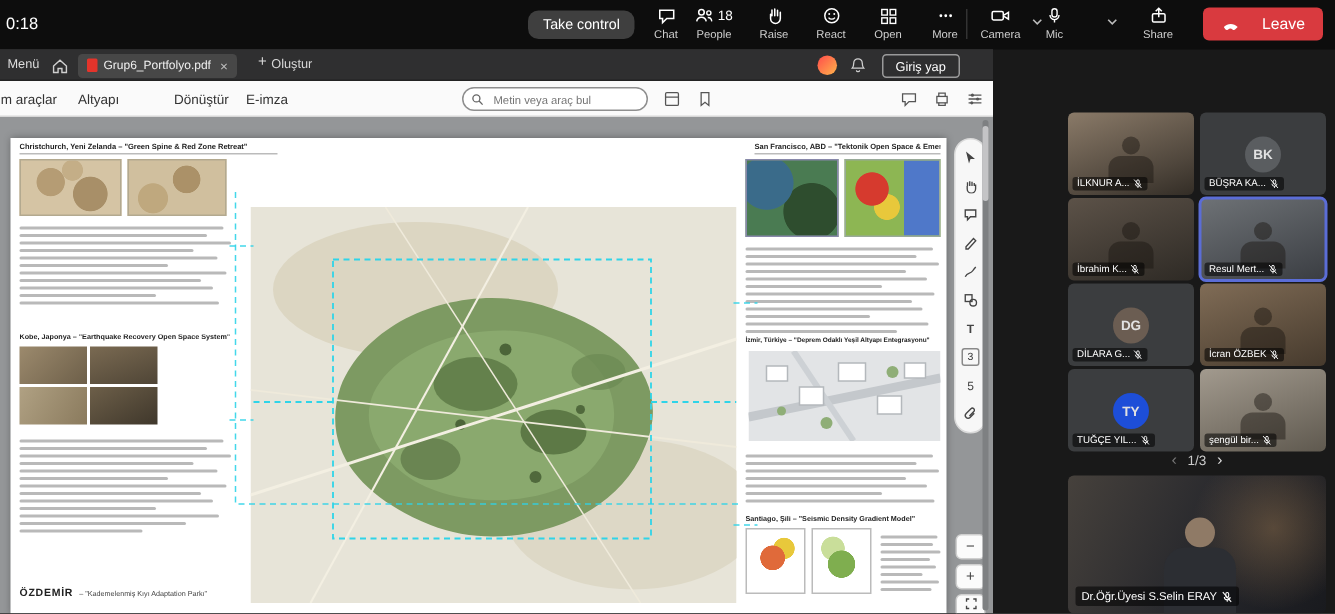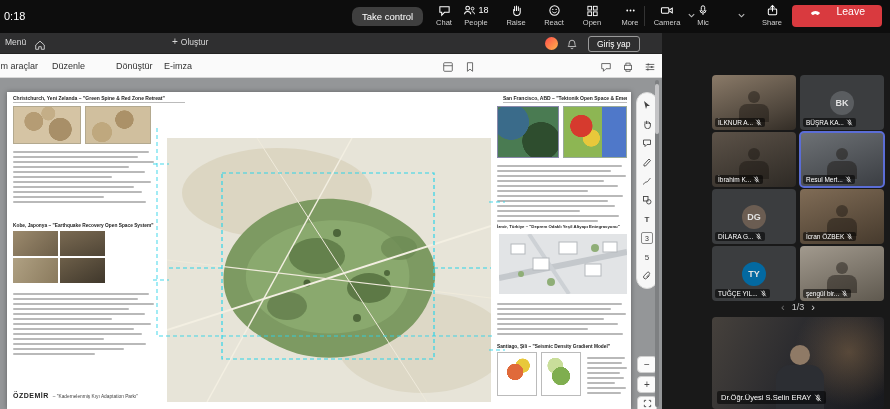--- a/index.html
+++ b/index.html
@@ -9,21 +9,21 @@
 
   
   .topbar{position:absolute;left:0;top:0;width:890px;height:33px;background:#0d0d0d;z-index:40;}
   .timer{position:absolute;left:4px;top:10px;color:#fff;font-size:11px;}
   .takectl{position:absolute;left:352px;top:7px;background:#3f3f3f;color:#fff;border:none;border-radius:7px;font-size:9.5px;padding:4px 10px;cursor:pointer;}
   .tbi{position:absolute;top:3px;width:40px;text-align:center;color:#e6e6e6;cursor:pointer;}
   .tbi .ic{height:14px;display:flex;align-items:center;justify-content:center;gap:2px;}
   .tbi .lb{font-size:7.5px;margin-top:1px;color:#cfcfcf;}
   .cnt{font-size:9px;color:#fff;}
   .chev{position:absolute;top:6px;width:10px;height:12px;cursor:pointer;}
-  .leave{position:absolute;right:8px;top:5px;height:22px;background:#d93a3f;color:#fff;border:none;border-radius:4px;font-size:10.5px;padding:0 17px;display:flex;align-items:flex-start;gap:14px;cursor:pointer;}
+  .leave{position:absolute;right:8px;top:5px;height:22px;background:#d93a3f;color:#fff;border:none;border-radius:4px;font-size:10.5px;padding:0 12px;display:flex;align-items:center;gap:14px;cursor:pointer;}
   .vdiv{position:absolute;left:644px;top:6px;width:1px;height:20px;background:#333;}
 
   
   .pdfwin{position:absolute;left:0;top:33px;width:662px;height:376px;background:#8f9193;overflow:hidden;}
   .tabbar{position:absolute;left:0;top:0;width:662px;height:21px;background:#2f2f30;border-bottom:1px solid #232323;}
   .menu{position:absolute;left:-10px;top:3px;display:flex;align-items:center;gap:4px;color:#dedede;font-size:8.5px;cursor:pointer;}
   .homeic{position:absolute;left:34px;top:4px;cursor:pointer;}
   .ftab{position:absolute;left:52px;top:2.5px;height:16px;background:#474747;border-radius:3px;display:flex;align-items:center;gap:4px;padding:0 6px;color:#f0f0f0;font-size:8px;cursor:pointer;}
   .pdfdot{width:7px;height:9px;background:#e4342b;border-radius:1px;}
   .tabx{color:#bdbdbd;font-size:9px;margin-left:2px;}
@@ -219,38 +219,50 @@
         <svg width="11" height="11" viewBox="0 0 12 12">
             <path d="M2 3h8M2 6h8M2 9h8" stroke="#ddd" stroke-width="1.2"></path>
           </svg>
         <span>Menü</span>
       </div>
       <div class="homeic">
         <svg width="12" height="12" viewBox="0 0 14 14">
             <path d="M2 7l5-4.5L12 7v5H8.5V9h-3v3H2z" fill="none" stroke="#cfcfcf" stroke-width="1.1"></path>
           </svg>
       </div>
+      <div class="ftab">
+        <span class="pdfdot"></span>
+        <span>Grup6_Portfolyo.pdf</span>
+        <span class="tabx">×</span>
+      </div>
       <div class="create">
         <span class="plus">+</span>
         <span>Oluştur</span>
       </div>
       <div class="aidot"></div>
       <div class="bell">
         <svg width="12" height="13" viewBox="0 0 14 14">
             <path d="M7 2a3.3 3.3 0 0 0-3.3 3.3c0 2.7-.9 3.6-1.2 4h9c-.3-.4-1.2-1.3-1.2-4A3.3 3.3 0 0 0 7 2zM5.8 10.8a1.2 1.2 0 0 0 2.4 0" fill="none" stroke="#cfcfcf" stroke-width="1"></path>
           </svg>
       </div>
       <button class="signin">Giriş yap</button>
     </div>
 
     <div class="tools">
       <span class="tlbl" style="left:-10px">Tüm araçlar</span>
-      <span class="tlbl" style="left:52px">Düzenle</span>
+      <span class="tlbl" style="left:52px">Altyapı</span>
       <span class="tlbl" style="left:116px">Dönüştür</span>
       <span class="tlbl" style="left:164px">E-imza</span>
+      <div class="search">
+        <svg width="9" height="9" viewBox="0 0 10 10">
+            <circle cx="4" cy="4" r="2.6" fill="none" stroke="#666" stroke-width="1"></circle>
+            <path d="M6 6l2.6 2.6" stroke="#666" stroke-width="1"></path>
+          </svg>
+        <input placeholder="Metin veya araç bul" style="">
+      </div>
       <span class="tico" style="left:442px"><svg width="12" height="12" viewBox="0 0 14 14">
             <rect x="2" y="2" width="10" height="10" rx="1" fill="none" stroke="#555"></rect>
             <path d="M2 5.5h10" stroke="#555"></path>
           </svg></span>
       <span class="tico" style="left:464px"><svg width="12" height="12" viewBox="0 0 14 14">
             <path d="M4 2h6v10L7 9.5 4 12z" fill="none" stroke="#555"></path>
           </svg></span>
       <span class="tico" style="left:600px"><svg width="12" height="12" viewBox="0 0 14 14">
             <path d="M2 3h10v6H7l-3 3V9H2z" fill="none" stroke="#555"></path>
           </svg></span>
@@ -530,21 +542,21 @@
         <span>İcran ÖZBEK</span>
         <svg width="7" height="7" viewBox="0 0 10 10">
           <rect x="4" y="1.3" width="2.4" height="4" rx="1.2" fill="none" stroke="#fff" stroke-width=".9"></rect>
           <path d="M2.8 5a2.4 2.4 0 0 0 4.8 0M5.2 7.4V9" fill="none" stroke="#fff" stroke-width=".9"></path>
           <path d="M1.5 1l7 8" stroke="#fff" stroke-width=".9"></path>
         </svg>
       </div>
   </div>
 
   <div class="tile init" style="left:712px;top:246px">
-    <div class="avatar" style="background:#0369a1">
+    <div class="avatar" style="background:#1d4ed8">
         <span>TY</span>
       </div>
     <div class="nameb">
         <span>TUĞÇE YIL...</span>
         <svg width="7" height="7" viewBox="0 0 10 10">
           <rect x="4" y="1.3" width="2.4" height="4" rx="1.2" fill="none" stroke="#fff" stroke-width=".9"></rect>
           <path d="M2.8 5a2.4 2.4 0 0 0 4.8 0M5.2 7.4V9" fill="none" stroke="#fff" stroke-width=".9"></path>
           <path d="M1.5 1l7 8" stroke="#fff" stroke-width=".9"></path>
         </svg>
       </div>

